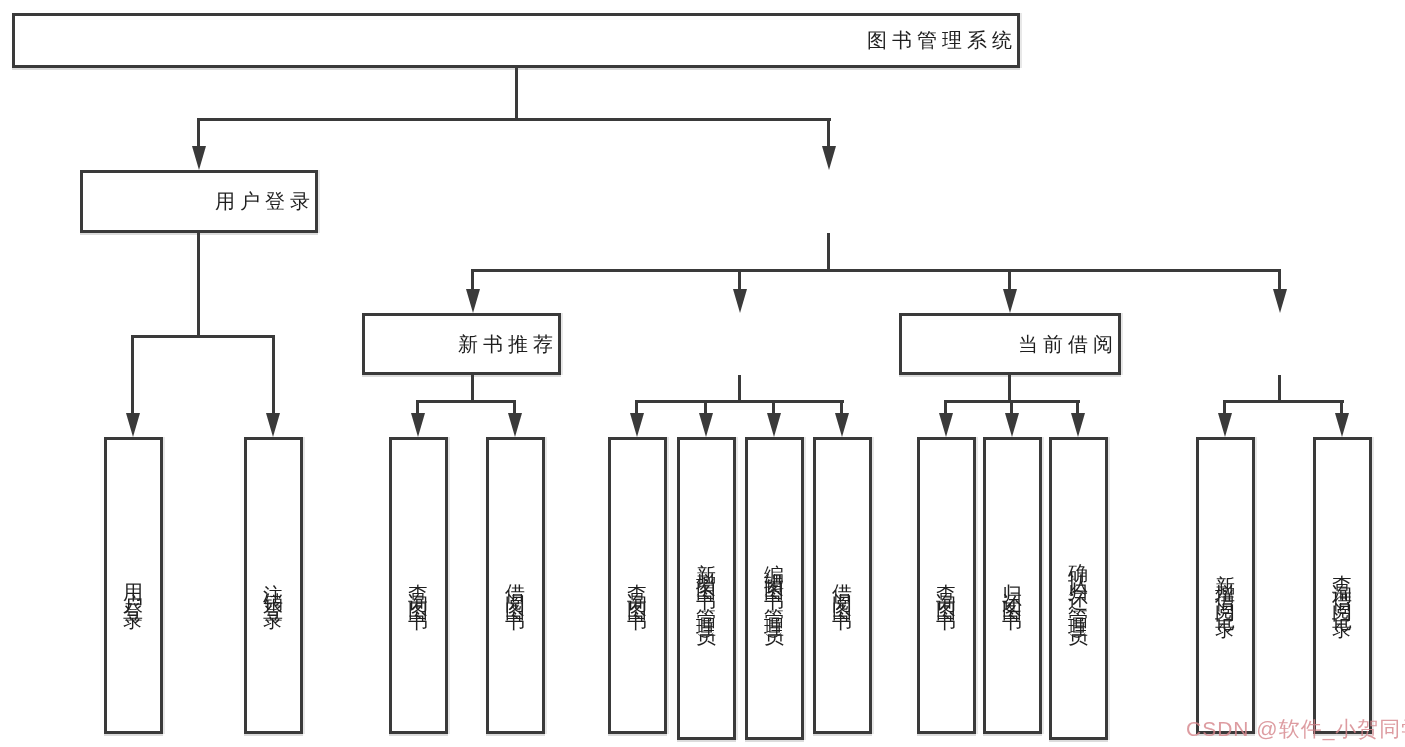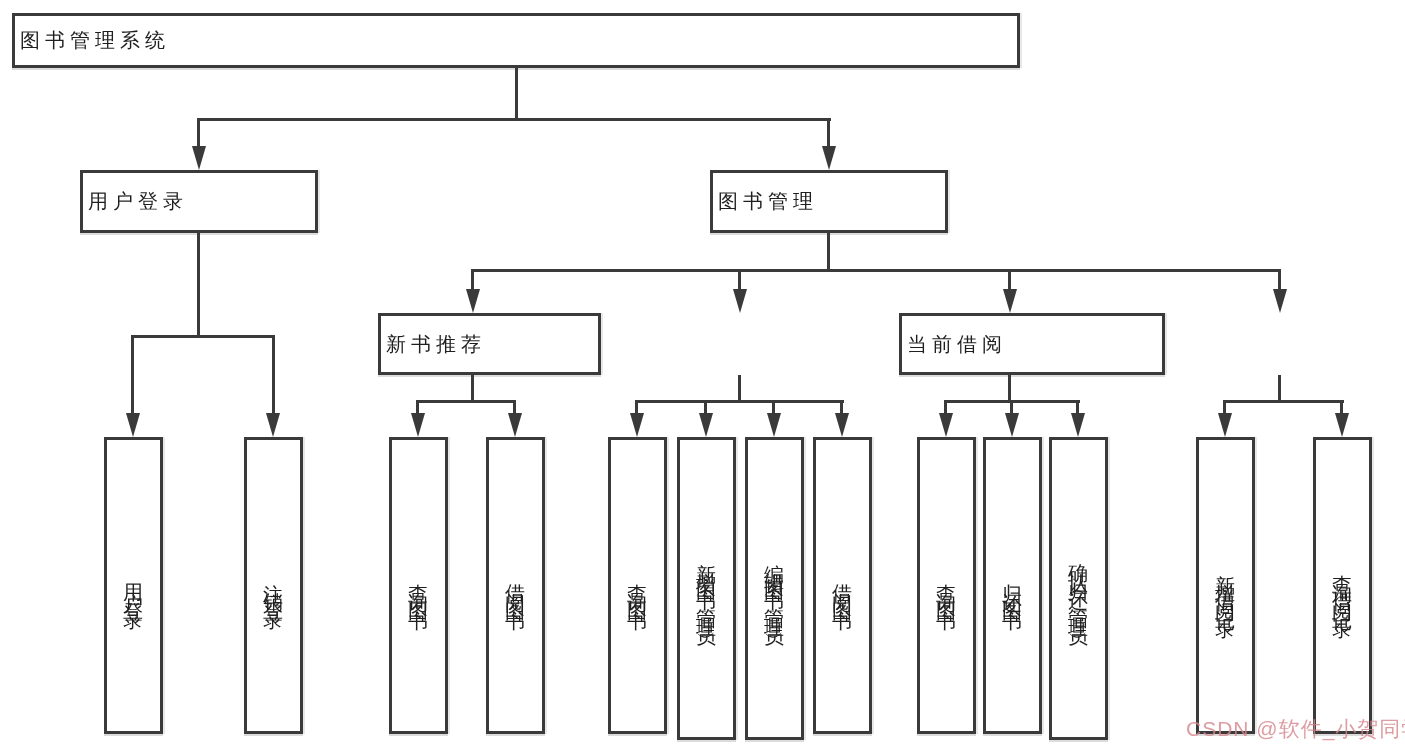--- a/index.html
+++ b/index.html
@@ -12,21 +12,21 @@
     color: #1f1f1f;
     overflow: hidden;
   }
   .box {
     position: absolute;
     background: #ffffff;
     border: 3px solid #3a3a3a;
     box-shadow: 0 2px 0 rgba(130,130,130,0.28), 2px 0 0 rgba(130,130,130,0.18);
     display: flex;
     align-items: center;
-    justify-content: flex-start;
+    justify-content: flex-end;
     box-sizing: border-box;
     font-size: 20px;
     letter-spacing: 5px;
     text-indent: 5px;
     white-space: nowrap;
   }
   .vbox {
     position: absolute;
     background: #ffffff;
     border: 3px solid #3a3a3a;
@@ -79,46 +79,43 @@
   <div class="vline" style="left:515px; top:68px; height:53px;"></div>
   <div class="hline" style="left:197px; top:118px; width:634px;"></div>
   <div class="vline" style="left:197px; top:118px; height:32px;"></div>
   <div class="arrow" style="left:192px; top:146px;"></div>
   <div class="vline" style="left:827px; top:118px; height:32px;"></div>
   <div class="arrow" style="left:822px; top:146px;"></div>
 
   <div class="box" style="left:80px; top:170px; width:238px; height:63px;">
     <span>用户登录</span>
   </div>
-  <div class="box" style="left:710px; top:170px; width:238px; height:63px;">
-    <span>图书管理</span>
-  </div>
 
   <div class="vline" style="left:197px; top:233px; height:105px;"></div>
   <div class="hline" style="left:132px; top:335px; width:143px;"></div>
   <div class="vline" style="left:131px; top:335px; height:80px;"></div>
   <div class="arrow" style="left:126px; top:413px;"></div>
   <div class="vline" style="left:272px; top:335px; height:80px;"></div>
   <div class="arrow" style="left:266px; top:413px;"></div>
 
   <div class="vline" style="left:827px; top:233px; height:39px;"></div>
   <div class="hline" style="left:471px; top:269px; width:810px;"></div>
   <div class="vline" style="left:471px; top:269px; height:24px;"></div>
   <div class="arrow" style="left:466px; top:289px;"></div>
   <div class="vline" style="left:738px; top:269px; height:24px;"></div>
   <div class="arrow" style="left:733px; top:289px;"></div>
   <div class="vline" style="left:1008px; top:269px; height:24px;"></div>
   <div class="arrow" style="left:1003px; top:289px;"></div>
   <div class="vline" style="left:1278px; top:269px; height:24px;"></div>
   <div class="arrow" style="left:1273px; top:289px;"></div>
 
-  <div class="box" style="left:378px; top:313px; width:223px; height:62px;">
+  <div class="box" style="left:362px; top:313px; width:199px; height:62px;">
     <span>新书推荐</span>
   </div>
-  <div class="box" style="left:899px; top:313px; width:266px; height:62px;">
+  <div class="box" style="left:899px; top:313px; width:222px; height:62px;">
     <span>当前借阅</span>
   </div>
 
   <div class="vline" style="left:471px; top:375px; height:28px;"></div>
   <div class="hline" style="left:416px; top:400px; width:100px;"></div>
   <div class="vline" style="left:416px; top:400px; height:15px;"></div>
   <div class="arrow" style="left:411px; top:413px;"></div>
   <div class="vline" style="left:513px; top:400px; height:15px;"></div>
   <div class="arrow" style="left:508px; top:413px;"></div>
 

